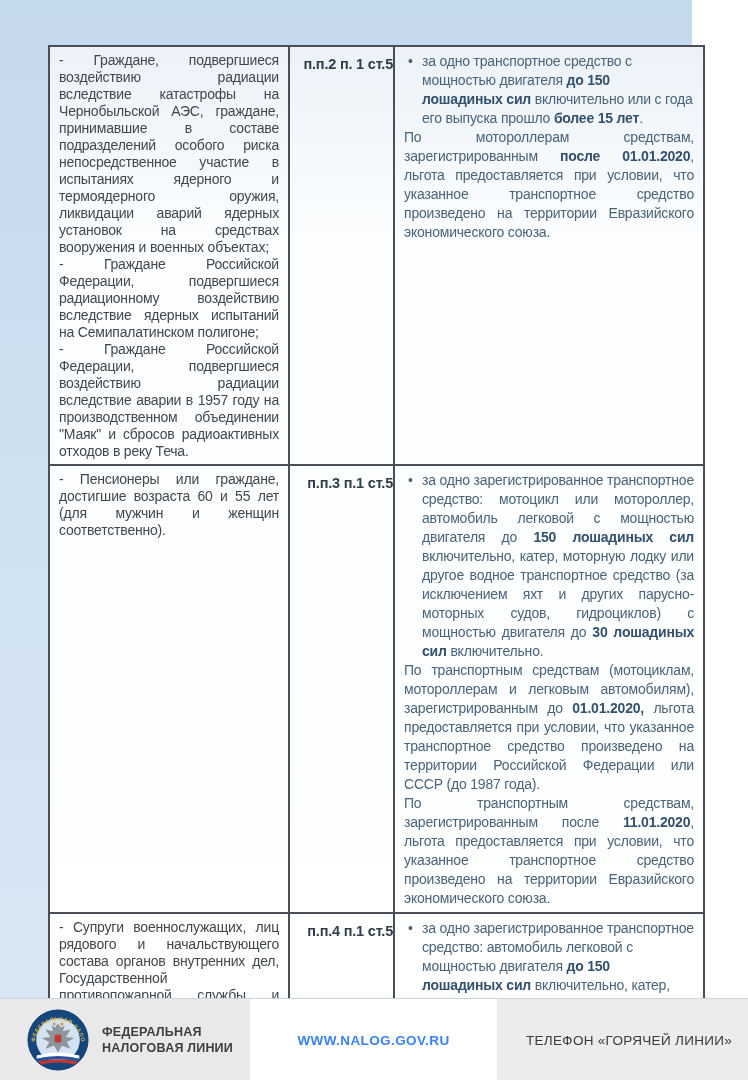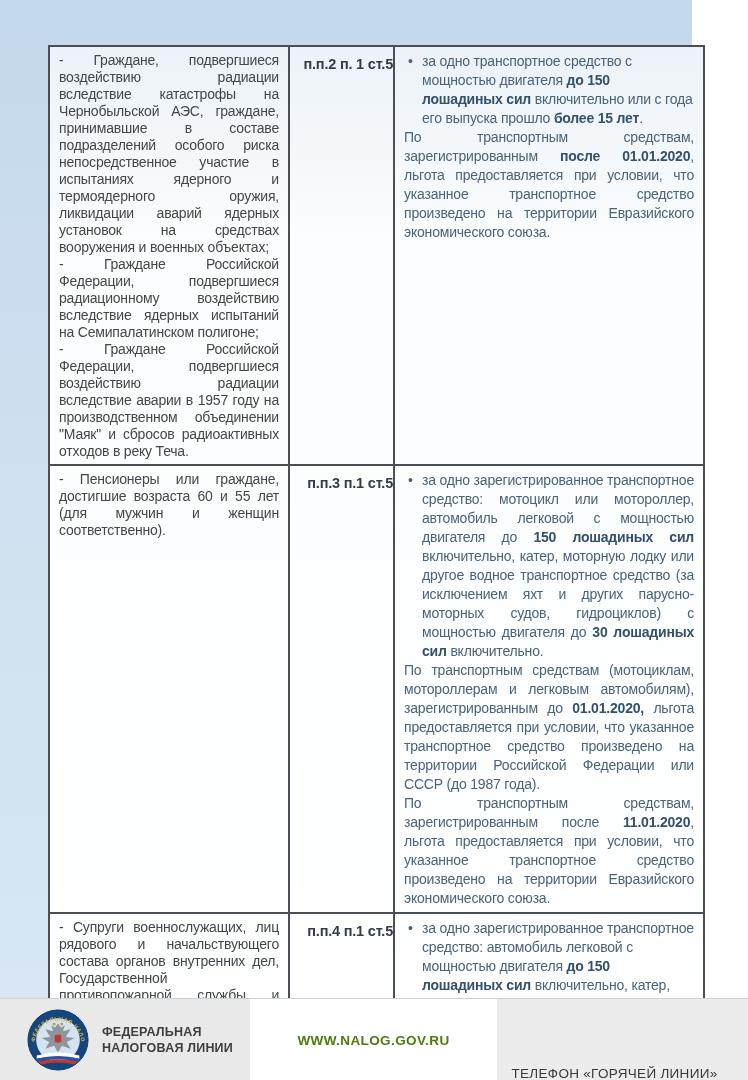--- a/index.html
+++ b/index.html
@@ -33,23 +33,23 @@
   
   .footer{position:absolute;left:0;top:998px;width:748px;height:82px;
           background:#ffffff;border-top:1px solid #c9d4dd;}
   .footer-left{position:absolute;left:0;top:0;width:250px;height:82px;
           background:#e9e9e9;display:flex;align-items:center;}
   .fns-logo{margin-left:27px;width:62px;height:62px;flex:0 0 auto;}
   .agency-name{margin-left:13px;font-size:12.5px;font-weight:bold;
           color:#3e3e3e;line-height:16px;letter-spacing:0.2px;}
   .footer-center{position:absolute;left:250px;top:0;width:247px;height:82px;
           display:flex;align-items:center;justify-content:center;}
-  .website{font-size:13.5px;font-weight:bold;color:#4d7c0f;letter-spacing:0.4px;}
+  .website{font-size:13.5px;font-weight:bold;color:#3b82f6;letter-spacing:0.4px;}
   .footer-right{position:absolute;left:497px;top:0;width:251px;height:82px;
-          background:#ececec;display:flex;
+          background:#ececec;display:flex;flex-direction:column;
           justify-content:center;align-items:flex-end;padding-right:16px;
           box-sizing:border-box;}
   .hotline-label{font-size:13.5px;color:#3a3a3a;letter-spacing:0.3px;}
   .phone-number{font-size:29px;font-weight:bold;color:#2e2e2e;
           letter-spacing:0.5px;margin-top:2px;}
 </style>
 </head>
 <body>
 
 <div class="page">
@@ -63,21 +63,21 @@
     <tbody>
         <tr>
           <td class="category-cell">
             <div class="para align-justify"><span>-  Граждане, подвергшиеся воздействию радиации вследствие катастрофы на Чернобыльской АЭС, граждане, принимавшие в составе подразделений особого риска непосредственное участие в испытаниях ядерного и термоядерного оружия, ликвидации аварий ядерных установок на средствах вооружения и военных объектах;</span></div>
             <div class="para align-justify"><span>- Граждане Российской Федерации, подвергшиеся радиационному воздействию вследствие ядерных испытаний на Семипалатинском полигоне;</span></div>
             <div class="para align-justify"><span>- Граждане Российской Федерации, подвергшиеся воздействию радиации вследствие аварии в 1957 году на производственном объединении "Маяк" и сбросов радиоактивных отходов в реку Теча.</span></div>
           </td>
           <td class="ref-cell"><span class="ref">п.п.2 п. 1 ст.5</span></td>
           <td class="benefit-cell">
             <div class="para align-left bullet"><span class="bullet-dot">•</span><span>за одно транспортное средство с мощностью двигателя </span><b>до 150 лошадиных сил</b><span> включительно или с года его выпуска прошло </span><b>более 15 лет</b><span>.</span></div>
-            <div class="para align-justify"><span>По транспортным средствам, зарегистрированным </span><b>после 01.01.2020</b><span>, льгота предоставляется при условии, что указанное транспортное средство произведено на территории Евразийского экономического союза.</span></div>
+            <div class="para align-justify"><span>По мотороллерам средствам, зарегистрированным </span><b>после 01.01.2020</b><span>, льгота предоставляется при условии, что указанное транспортное средство произведено на территории Евразийского экономического союза.</span></div>
           </td>
         </tr>
         <tr>
           <td class="category-cell">
             <div class="para align-justify"><span>-  Пенсионеры или граждане, достигшие возраста 60 и 55 лет (для мужчин и женщин соответственно).</span></div>
           </td>
           <td class="ref-cell"><span class="ref">п.п.3  п.1 ст.5</span></td>
           <td class="benefit-cell">
             <div class="para align-justify bullet"><span class="bullet-dot">•</span><span>за одно зарегистрированное транспортное средство: мотоцикл или мотороллер, автомобиль легковой с мощностью двигателя до </span><b>150 лошадиных сил</b><span> включительно, катер, моторную лодку или другое водное транспортное средство (за исключением яхт и других парусно-моторных судов, гидроциклов) с мощностью двигателя до </span><b>30 лошадиных сил</b><span> включительно.</span></div>
             <div class="para align-justify"><span>По транспортным средствам (мотоциклам, мотороллерам и легковым автомобилям), зарегистрированным до </span><b>01.01.2020,</b><span> льгота предоставляется при условии, что указанное транспортное средство произведено на территории Российской Федерации или СССР (до 1987 года).</span></div>

